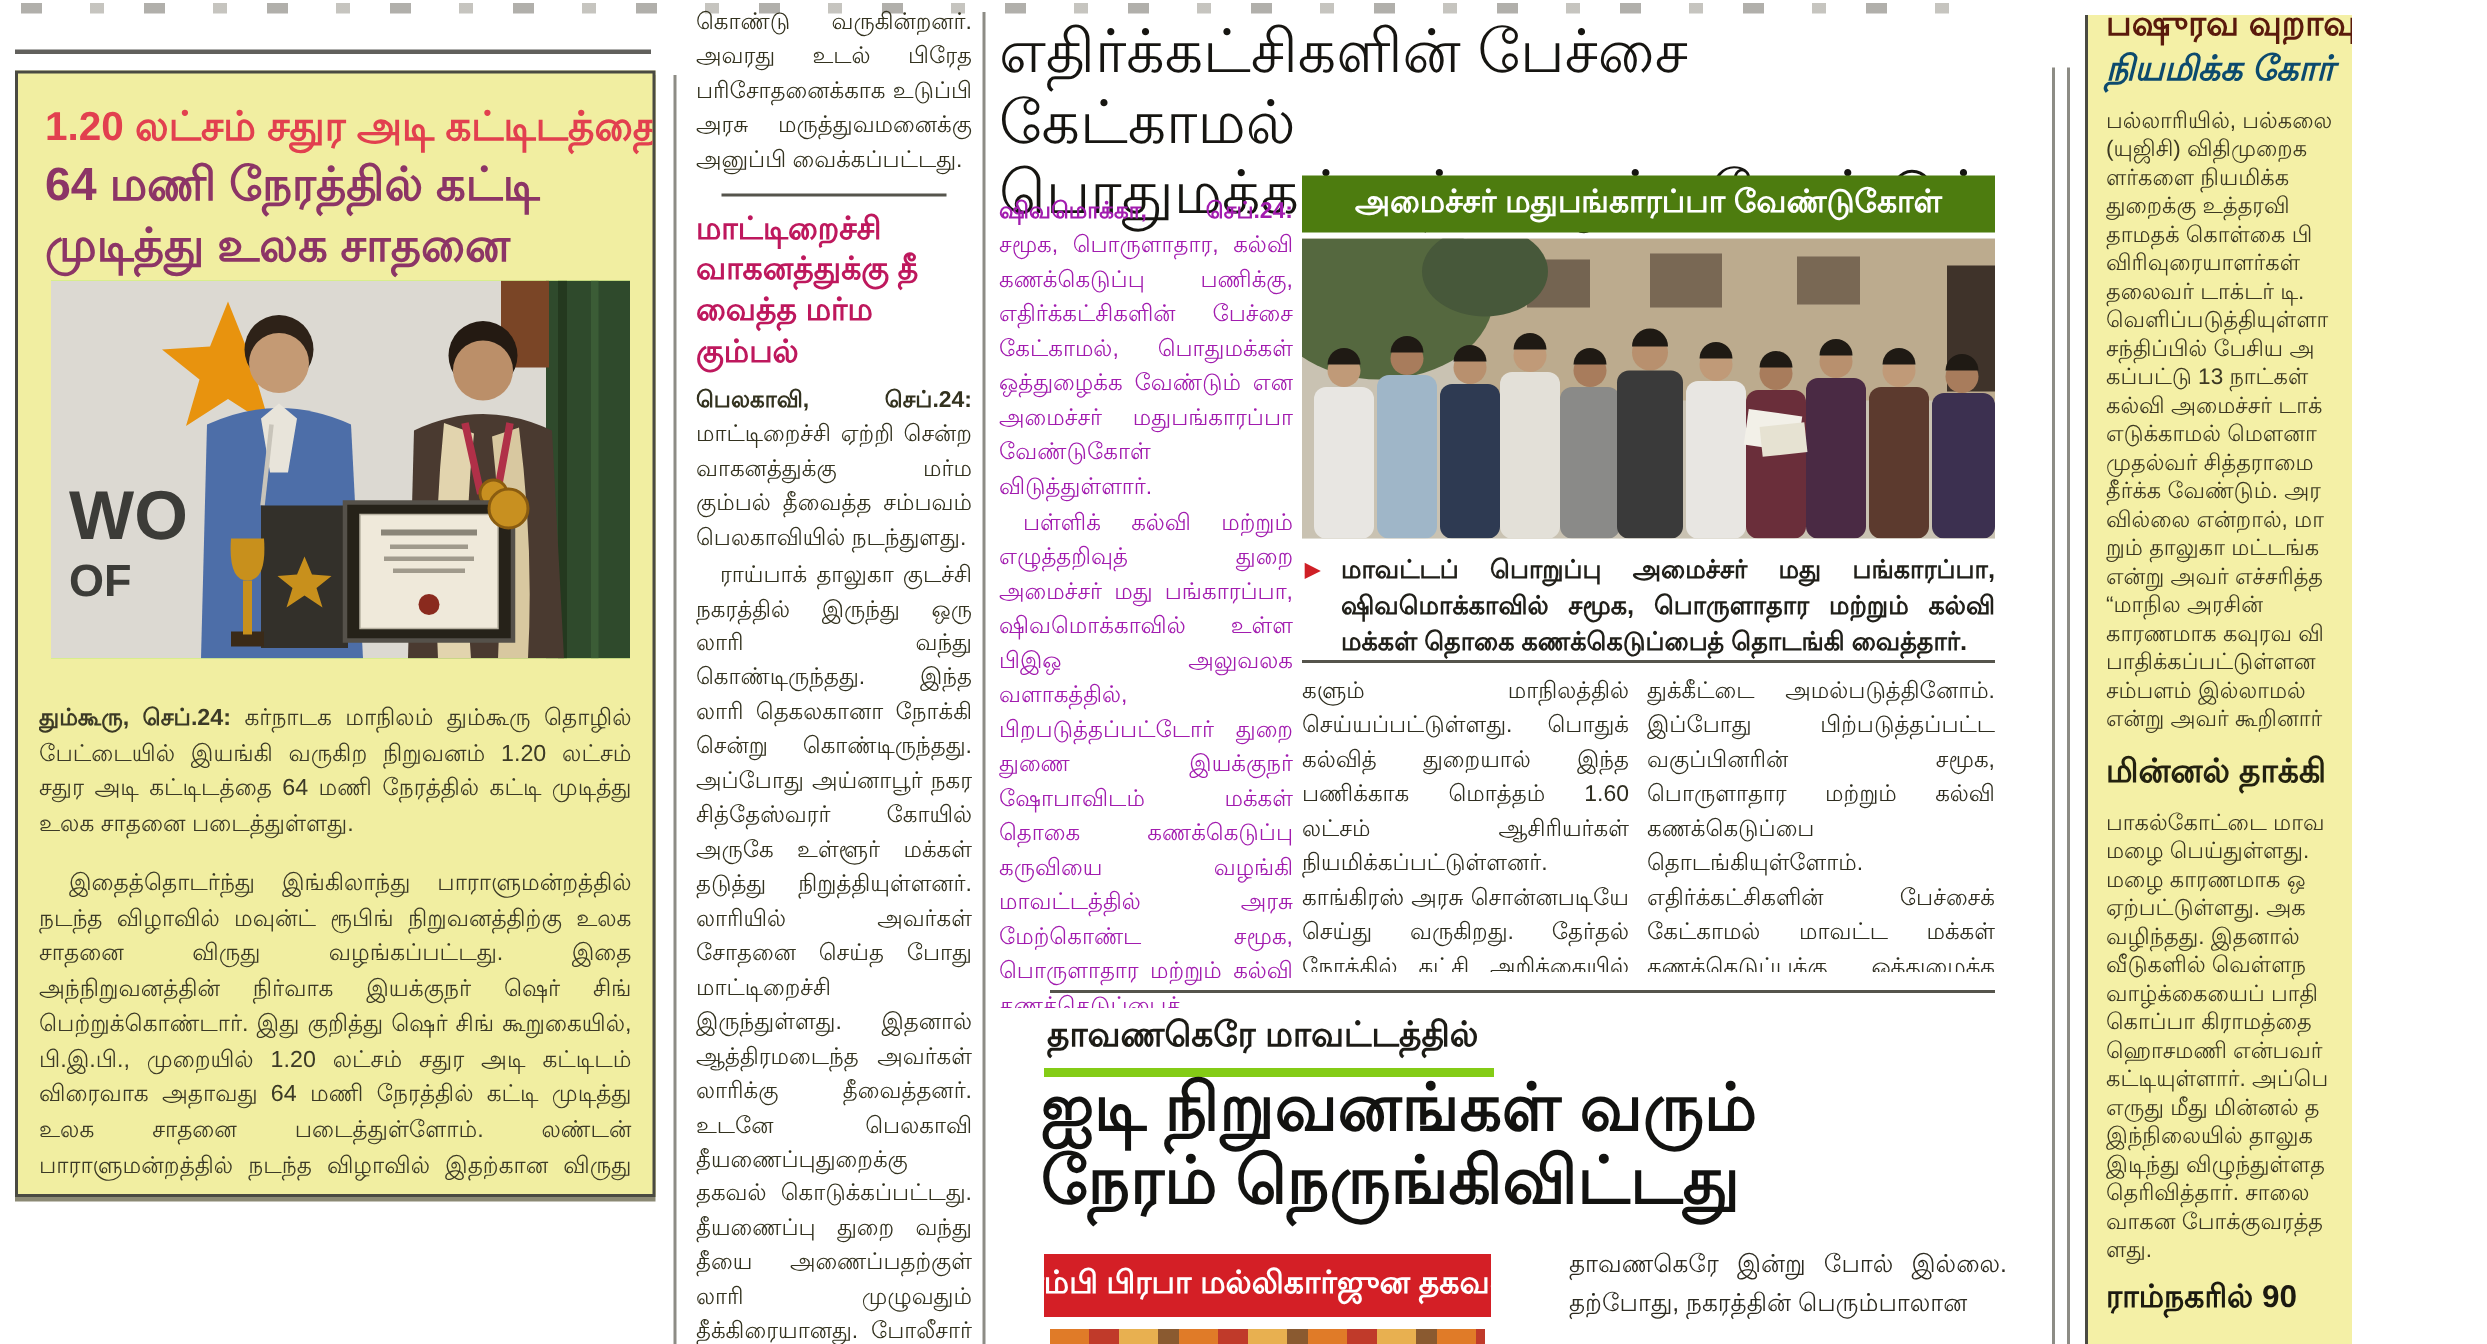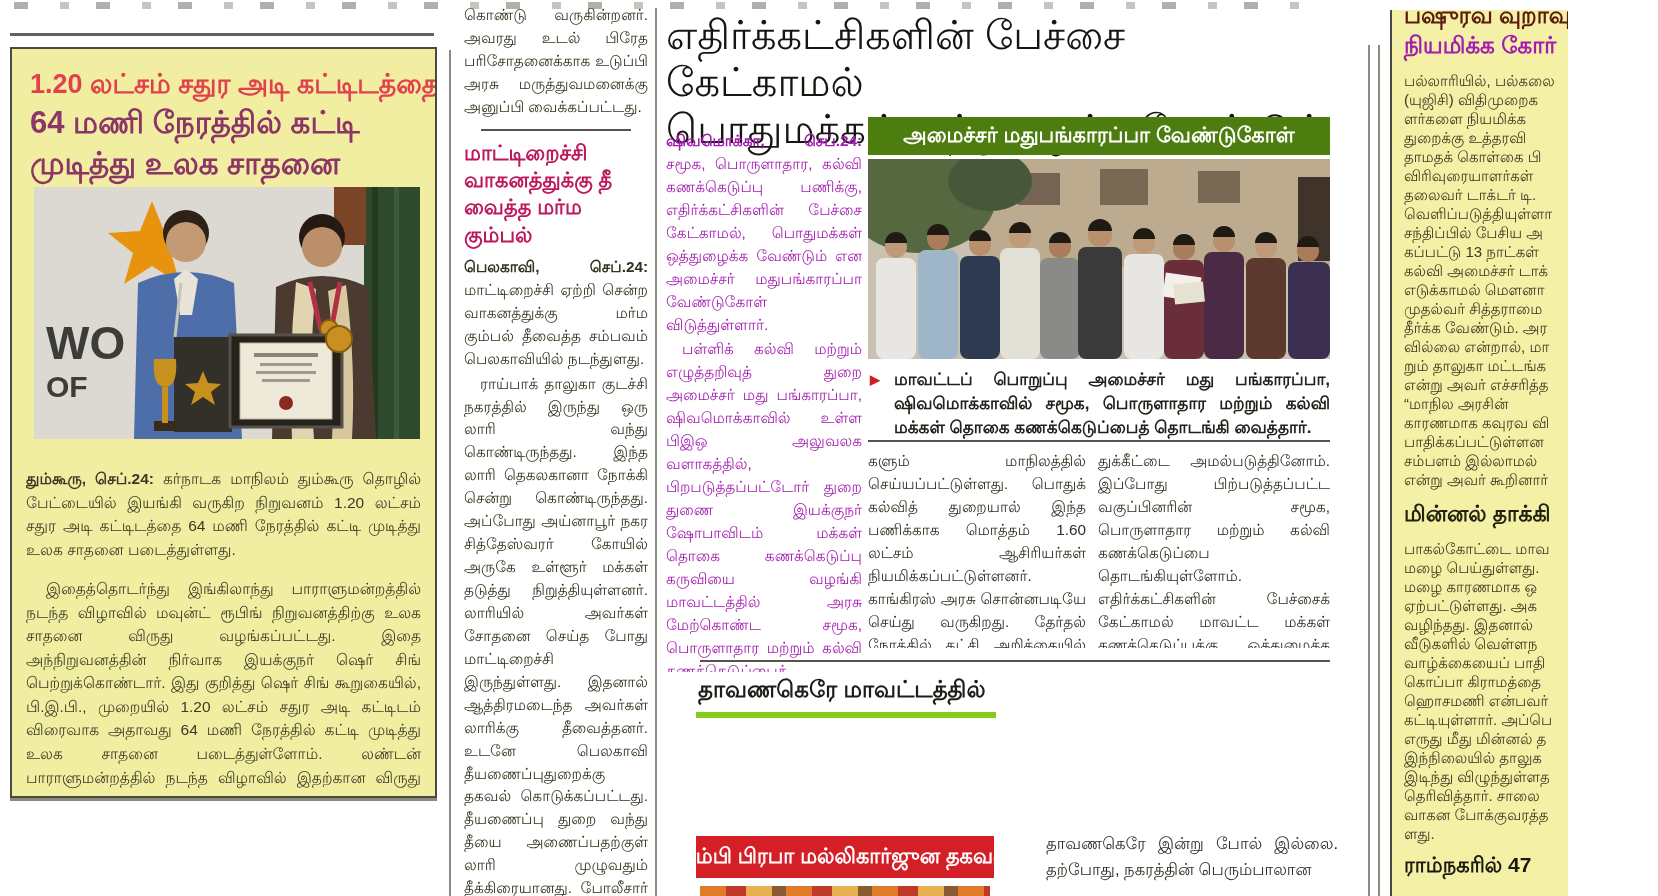--- a/index.html
+++ b/index.html
@@ -61,21 +61,21 @@
   .warmstrip{left:700px;top:886px;width:290px;height:10px;
      background:repeating-linear-gradient(90deg,#e07b28 0 26px,#c03a2a 26px 46px,#e8b050 46px 72px,#8a5a30 72px 86px);}
   .itside{left:1046px;top:830px;width:292px;height:66px;font-size:16.5px;line-height:1.6;color:#2c2a20;}
 
   
   .r1{left:1368px;top:45px;height:851px;}
   .r2{left:1378px;top:45px;height:851px;}
   .rightbox{left:1390px;top:10px;width:178px;height:886px;background:#f4f0a6;
      border-left:2px solid #4a4a42;overflow:hidden;padding-left:12px;box-sizing:border-box;}
   .rb-h1{font-size:23px;font-weight:bold;color:#5a1a0c;margin-top:-9px;white-space:nowrap;line-height:1.3;}
-  .rb-h2{font-size:23px;font-weight:bold;color:#a21caf;white-space:nowrap;line-height:1.3;}
+  .rb-h2{font-size:23px;font-weight:bold;color:#0c4a6e;white-space:nowrap;line-height:1.3;font-style:italic;}
   .rb-body{margin-top:10px;font-size:15px;line-height:19px;color:#3c3822;white-space:pre;}
   .rb-sub{margin:12px 0 6px 0;font-size:22px;font-weight:bold;color:#23210f;white-space:nowrap;}
   .rb-foot{margin-top:10px;font-size:21px;font-weight:bold;color:#1c1a10;white-space:nowrap;}
 </style>
 </head>
 <body>
 
 <div class="page">
 
   <div class="abs topstrip"></div>
@@ -213,20 +213,22 @@
   </div>
   <div class="abs hrule caprule"></div>
 
   <div class="abs mcolA just clip">களும் மாநிலத்தில் செய்யப்பட்டுள்ளது. பொதுக் கல்வித் துறையால் இந்த பணிக்காக மொத்தம் 1.60 லட்சம் ஆசிரியர்கள் நியமிக்கப்பட்டுள்ளனர். காங்கிரஸ் அரசு சொன்னபடியே செய்து வருகிறது. தேர்தல் நேரத்தில் கட்சி அறிக்கையில் வாக்குறுதி அளித்தபடி, உள் இட ஒ</div>
   <div class="abs mcolB just clip">துக்கீட்டை அமல்படுத்தினோம். இப்போது பிற்படுத்தப்பட்ட வகுப்பினரின் சமூக, பொருளாதார மற்றும் கல்வி கணக்கெடுப்பை தொடங்கியுள்ளோம். எதிர்க்கட்சிகளின் பேச்சைக் கேட்காமல் மாவட்ட மக்கள் கணக்கெடுப்புக்கு ஒத்துழைக்க வேண்டும்' என்றார்.</div>
 
   <div class="abs hrule itdiv"></div>
   <div class="abs" style="left:696px;top:676px;">
     <span class="kicker">தாவணகெரே மாவட்டத்தில்</span>
   </div>
+  <div class="abs ith">ஐடி நிறுவனங்கள் வரும்
+நேரம் நெருங்கிவிட்டது</div>
   <div class="abs banner-red">எம்பி பிரபா மல்லிகார்ஜுன தகவல்</div>
   <div class="abs warmstrip"></div>
   <div class="abs itside just clip">தாவணகெரே இன்று போல் இல்லை. தற்போது, நகரத்தின் பெரும்பாலான</div>
 
   <div class="abs vrule r1"></div>
   <div class="abs vrule r2"></div>
 
   <div class="abs rightbox">
     <div class="rb-h1">பஷுரவ வுறாவுல</div>
     <div class="rb-h2">நியமிக்க கோர்</div>
@@ -262,16 +264,16 @@
 வாழ்க்கையைப் பாதி
 கொப்பா கிராமத்தை
 ஹொசமணி என்பவர்
 கட்டியுள்ளார். அப்பெ
 எருது மீது மின்னல் த
 இந்நிலையில் தாலுக
 இடிந்து விழுந்துள்ளத
 தெரிவித்தார். சாலை
 வாகன போக்குவரத்த
 ளது.</div>
-    <div class="rb-foot">ராம்நகரில் 47</div>
+    <div class="rb-foot">ராம்நகரில் 90</div>
   </div>
 
 </div>
 
 </body></html>

